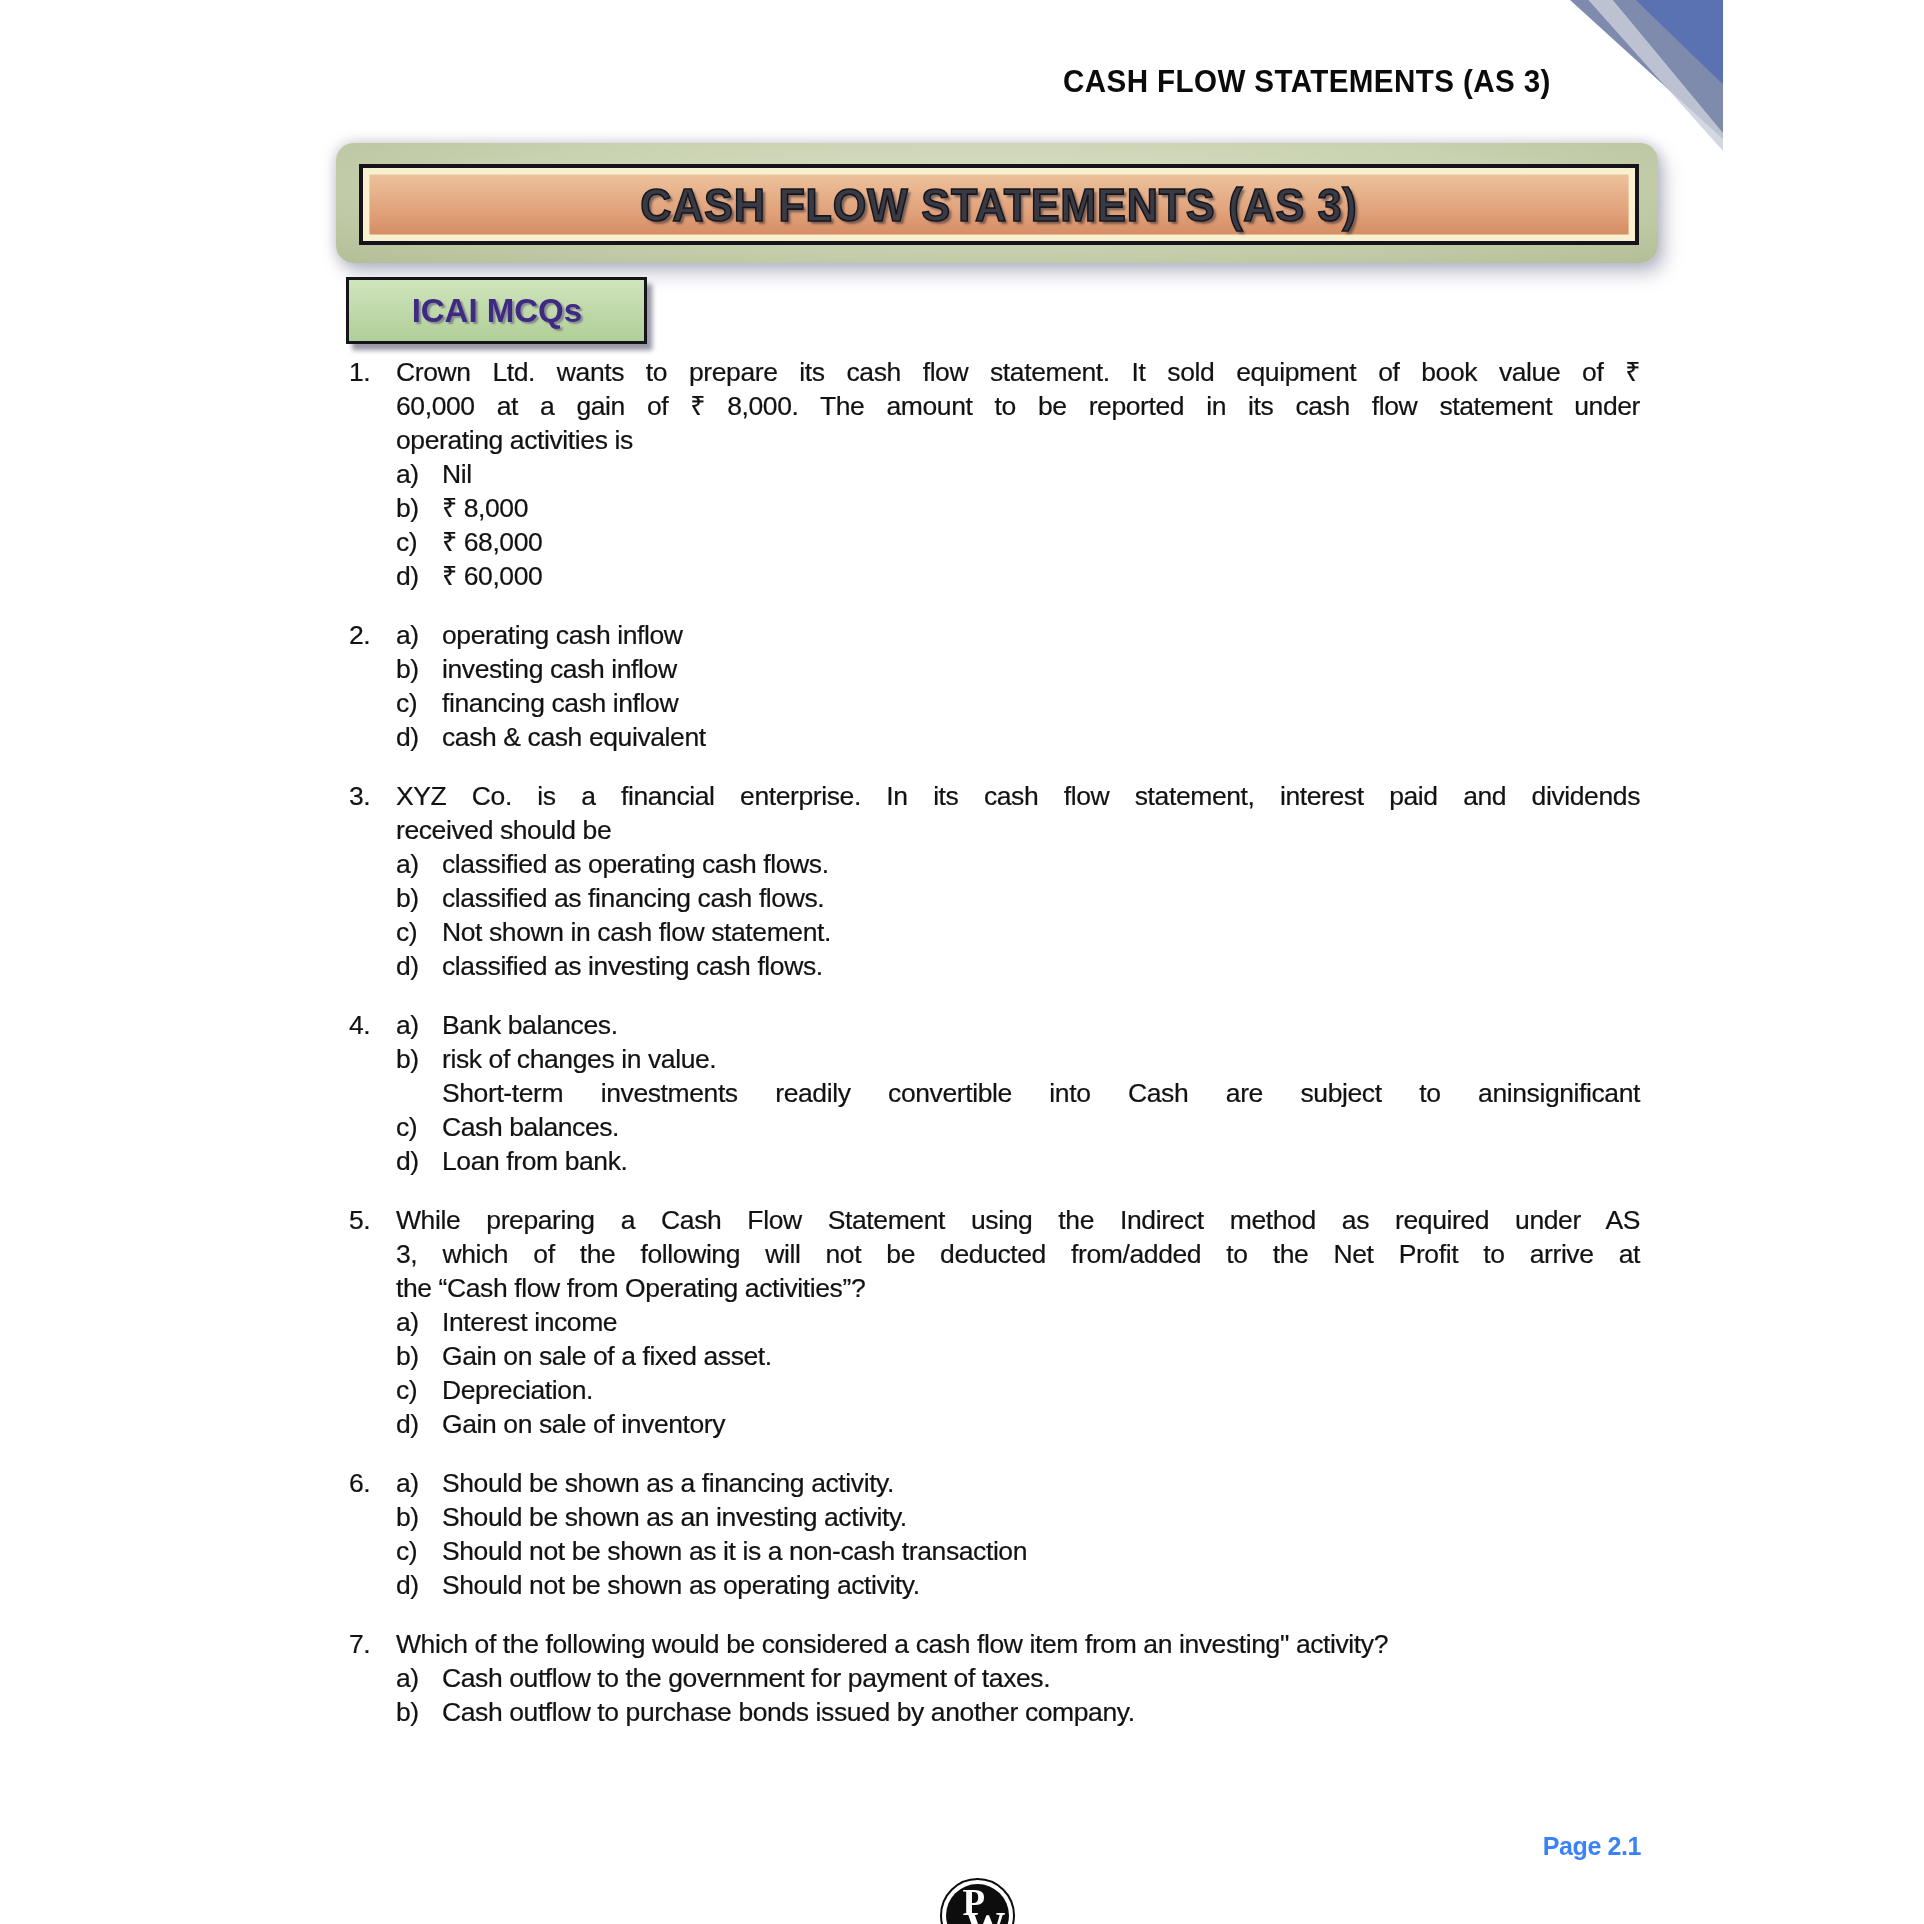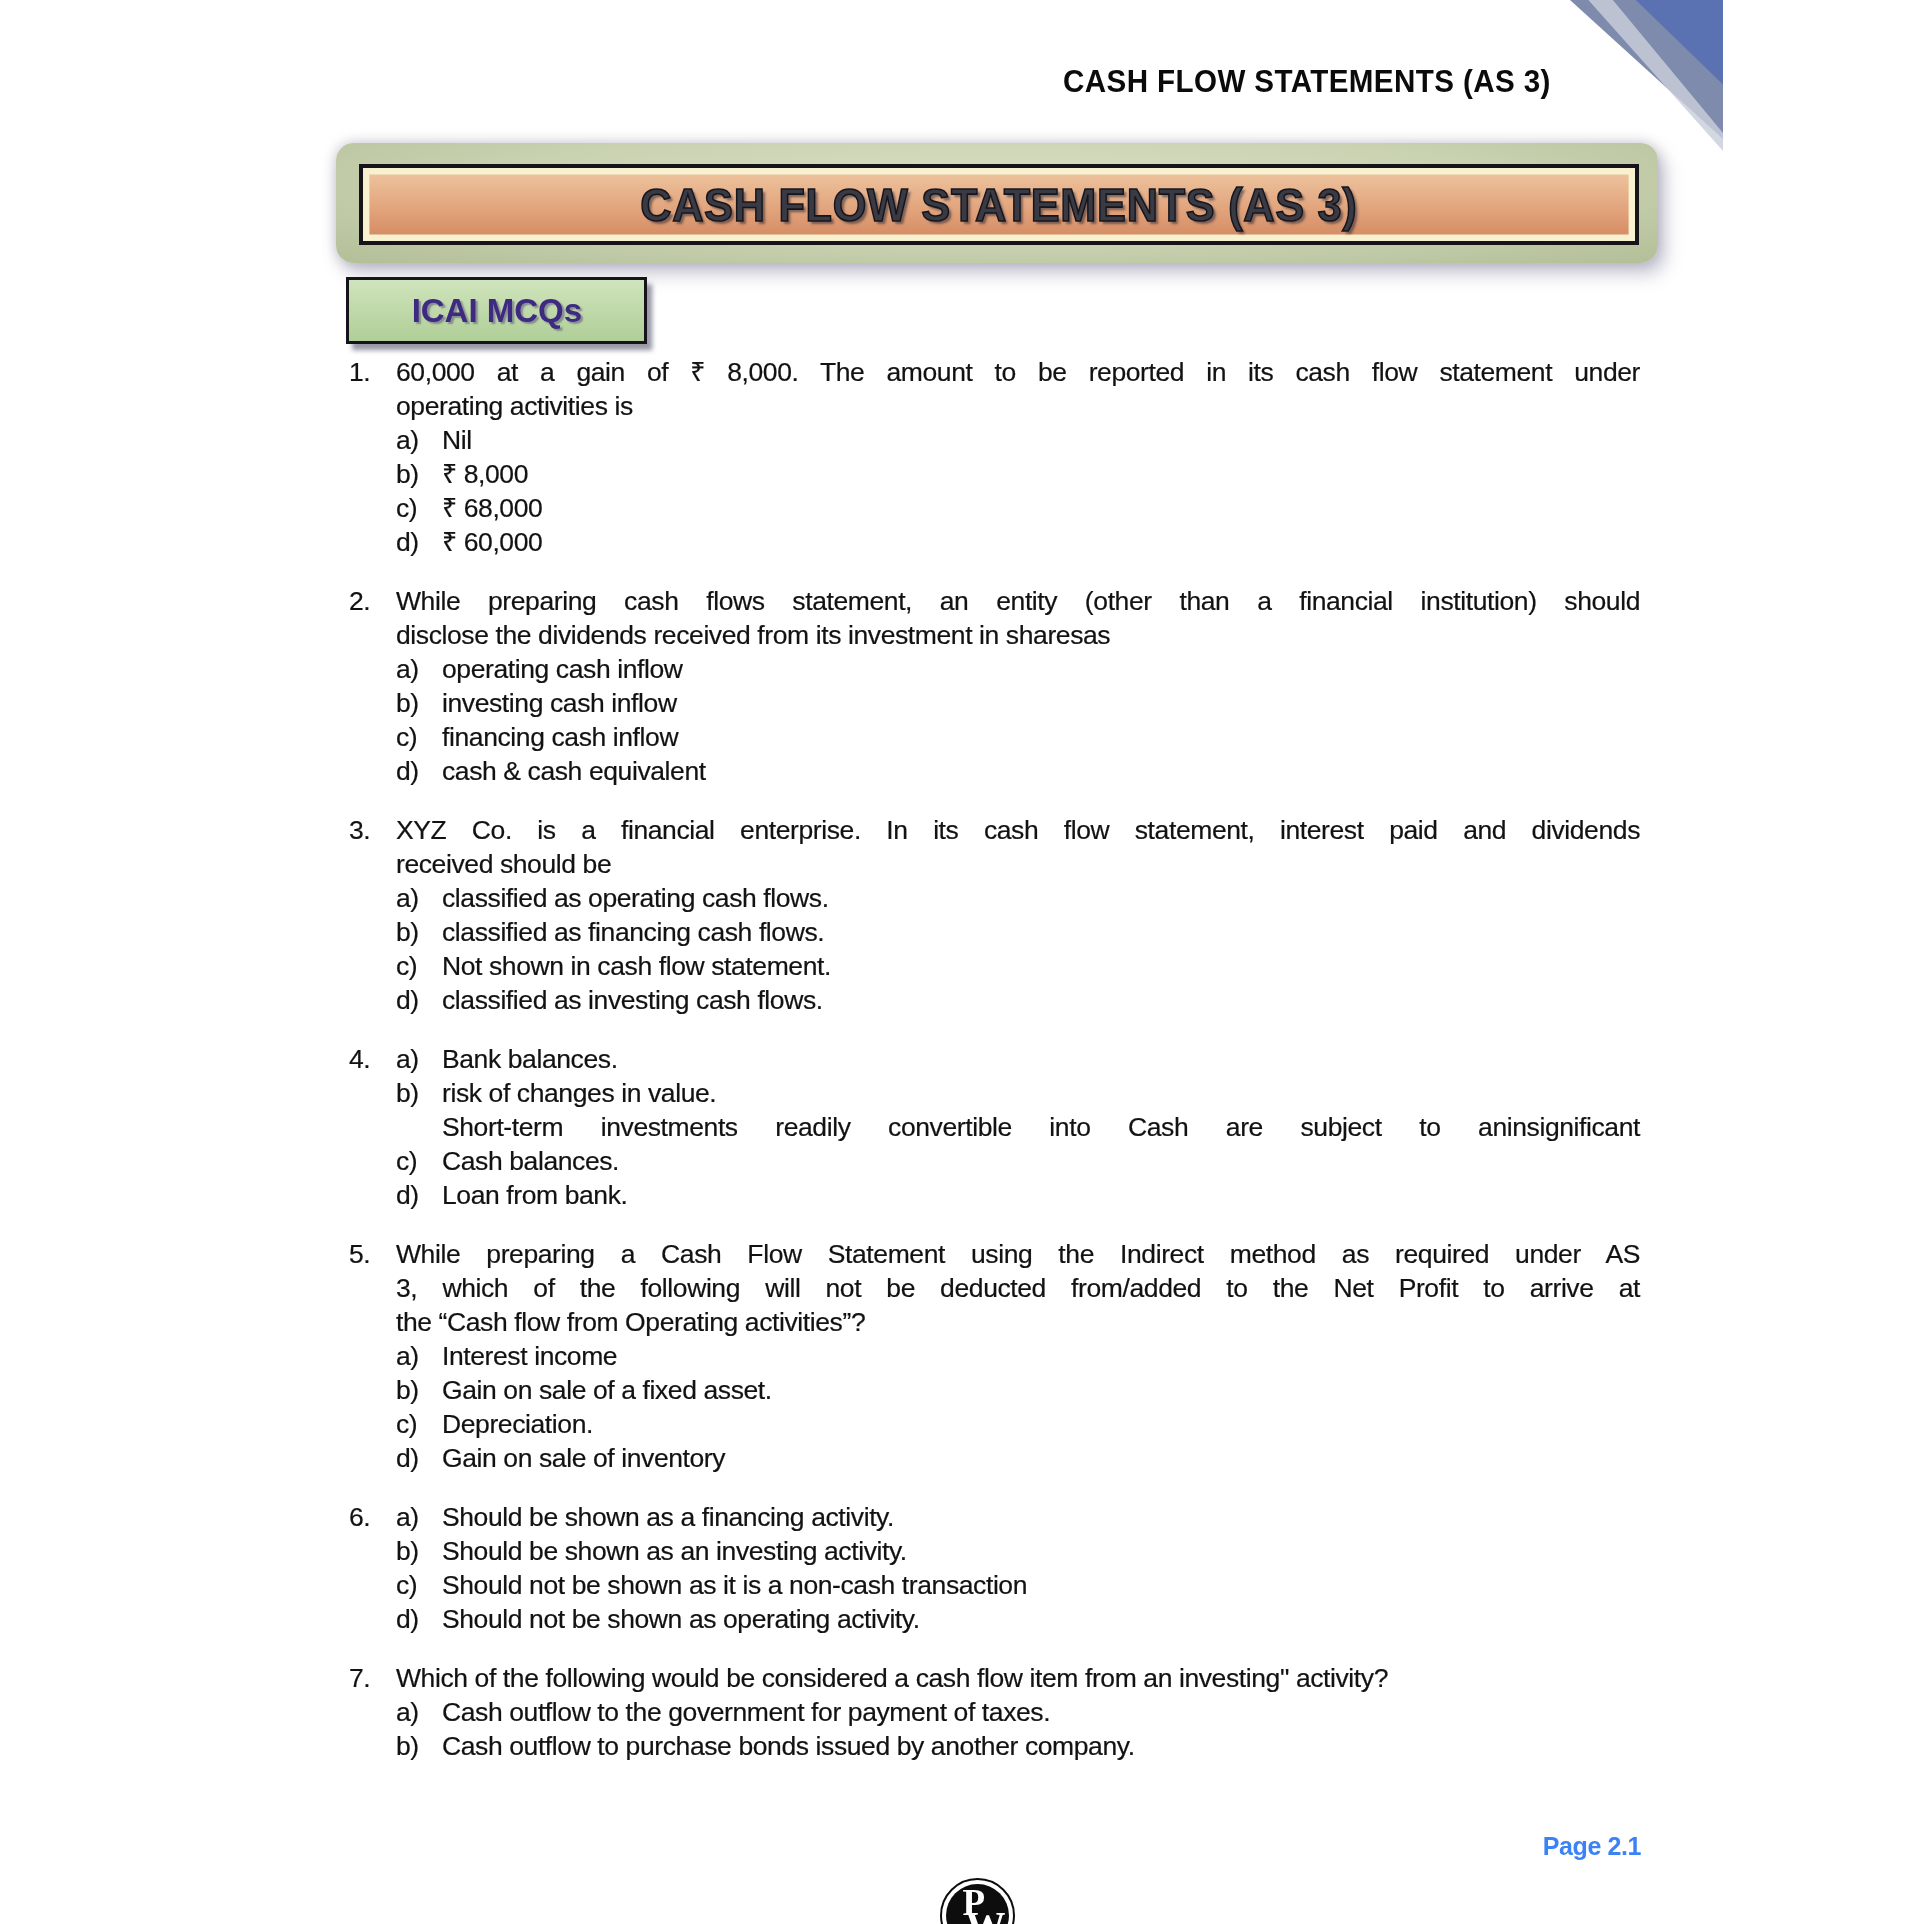--- a/index.html
+++ b/index.html
@@ -108,20 +108,21 @@
 
 <div class="badge">
   <div class="badge-label">ICAI MCQs</div>
 </div>
 
 <div class="questions">
     <div class="question">
       <div class="qnum">1.</div>
       <div class="qbody">
         <div class="stem">
+          <div class="line fill">Crown Ltd. wants to prepare its cash flow statement. It sold equipment of book value of ₹</div>
           <div class="line fill">60,000 at a gain of ₹ 8,000. The amount to be reported in its cash flow statement under</div>
           <div class="line">operating activities is</div>
         </div>
         <div class="options">
           <div class="option">
             <div class="olabel">a)</div>
             <div class="otext">
               <div class="line">Nil</div>
             </div>
           </div>
@@ -142,24 +143,20 @@
             <div class="otext">
               <div class="line">₹ 60,000</div>
             </div>
           </div>
         </div>
       </div>
     </div>
     <div class="question">
       <div class="qnum">2.</div>
       <div class="qbody">
-        <div class="stem">
-          <div class="line fill">While preparing cash flows statement, an entity (other than a financial institution) should</div>
-          <div class="line">disclose the dividends received from its investment in sharesas</div>
-        </div>
         <div class="options">
           <div class="option">
             <div class="olabel">a)</div>
             <div class="otext">
               <div class="line">operating cash inflow</div>
             </div>
           </div>
           <div class="option">
             <div class="olabel">b)</div>
             <div class="otext">

